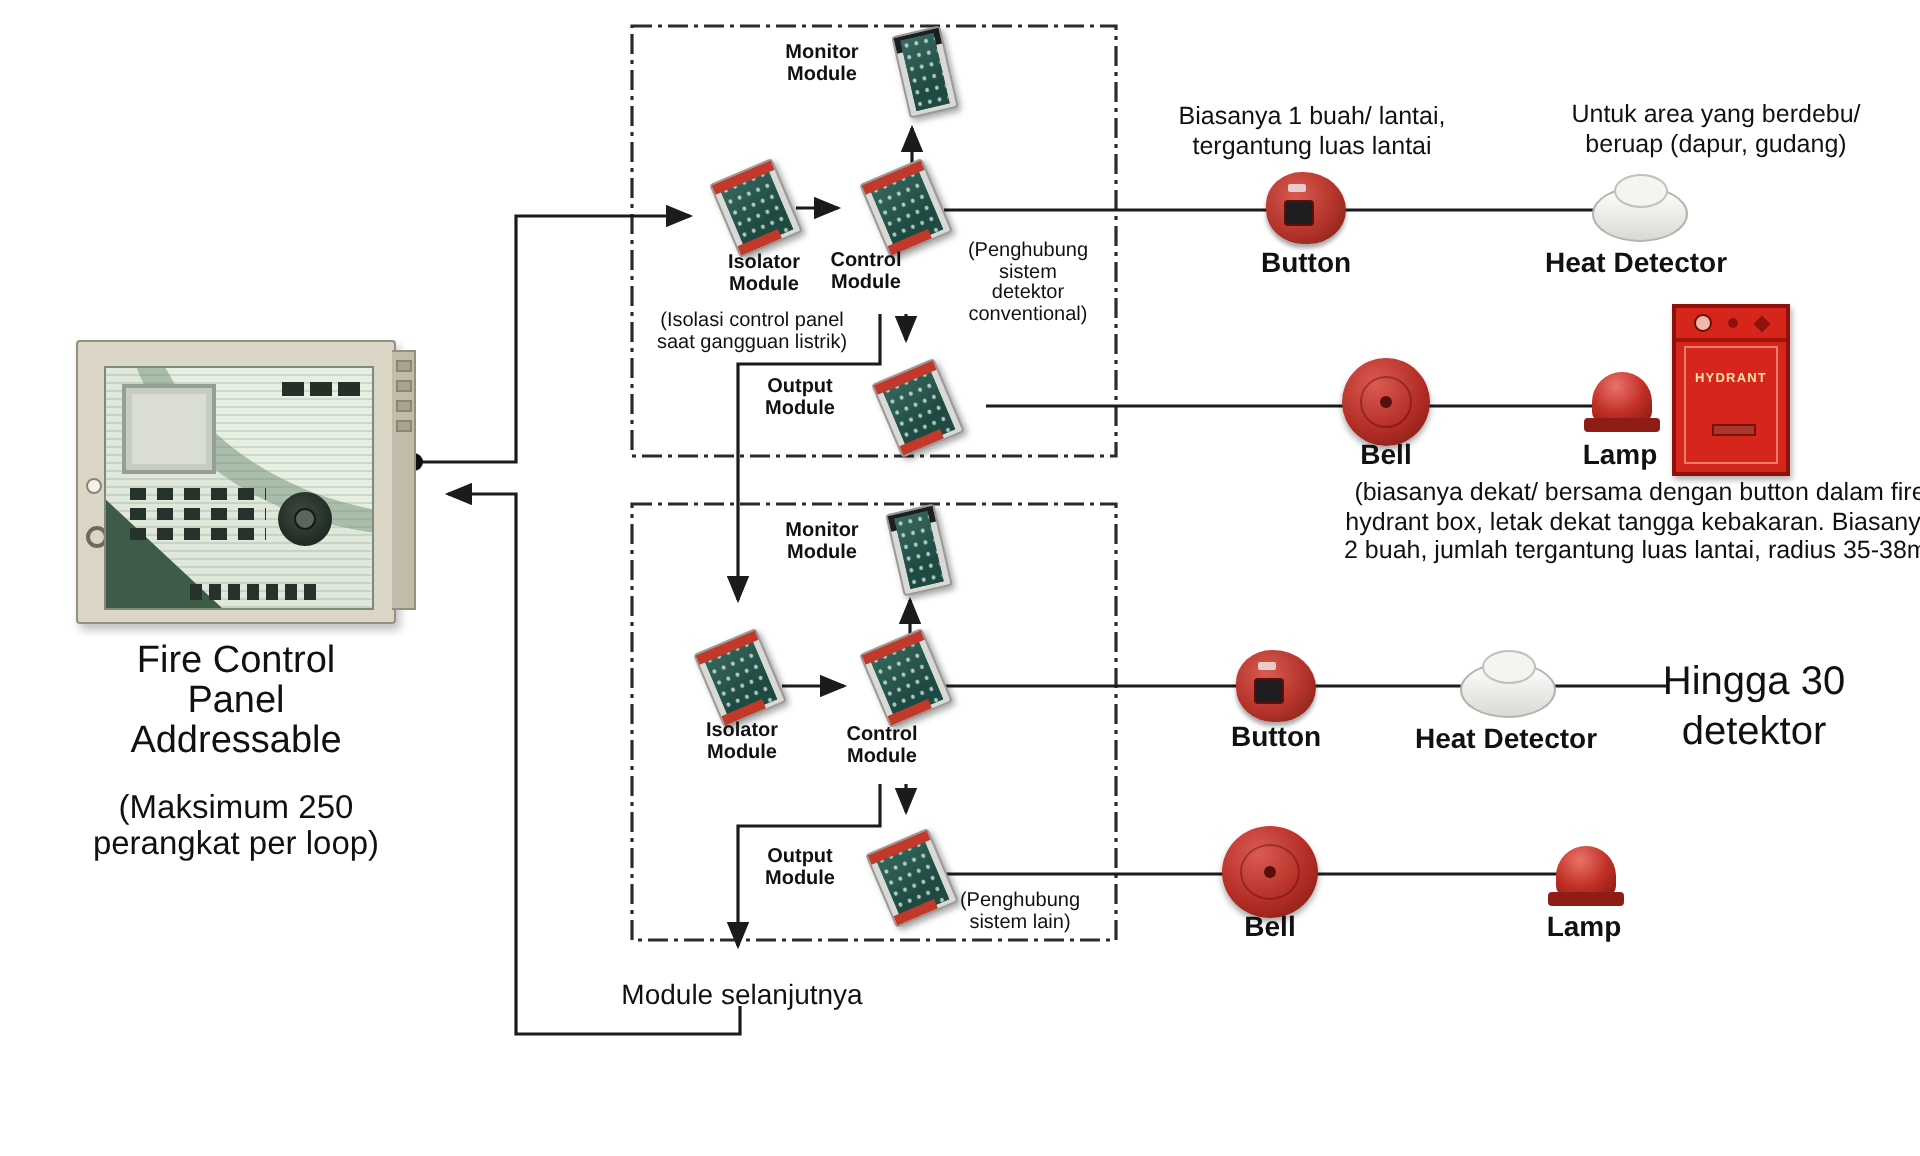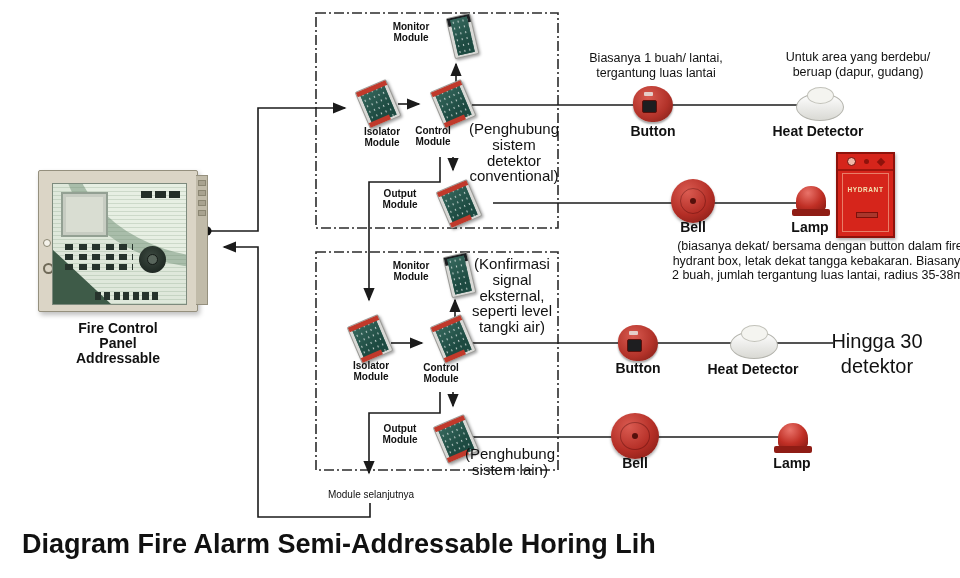--- a/index.html
+++ b/index.html
@@ -2,24 +2,24 @@
 <html><head>
 <meta charset="utf-8">
 <style>
   html,body{margin:0;padding:0;background:#fff;}
   .stage{position:relative;width:960px;height:578px;background:#ffffff;overflow:hidden;
          font-family:"Liberation Sans",sans-serif;color:#111;}
   .stage svg.wires{position:absolute;left:0;top:0;z-index:1;}
   .txt{position:absolute;z-index:3;white-space:pre-line;text-align:center;
        transform:translateX(-50%);width:max-content;line-height:1.12;}
   .lbl{font-weight:bold;font-size:10px;line-height:1.07;}
-  .note{font-size:15px;line-height:1.05;}
+  .note{font-size:10px;line-height:1.05;}
   .anno{font-size:12.5px;line-height:1.16;}
   .big{font-size:20px;line-height:1.25;}
-  .panel-name{font-weight:bold;font-size:14px;line-height:1.06;text-align:center;}
+  .panel-name{font-weight:normal;font-size:19px;line-height:1.06;text-align:center;}
   .panel-note{font-size:16.5px;line-height:1.12;}
   .main-title{position:absolute;left:22px;top:529px;z-index:3;font-weight:bold;font-size:27px;
               white-space:nowrap;}
   
   .chip{position:absolute;z-index:2;width:32px;height:38px;background:#d9d9d6;
         border:1px solid #9a9a96;border-radius:2px;box-shadow:1px 2px 3px rgba(0,0,0,.35);}
   .chip--tall{width:23px;height:40px;}
   .chip-board{position:absolute;left:3px;right:3px;top:2px;bottom:2px;
         background:linear-gradient(160deg,#37695e,#1d4a41 70%);
         background-color:#2a5d52;}
@@ -162,20 +162,22 @@
     <div class="fcp-side">
       <div class="fcp-slot"></div>
       <div class="fcp-slot"></div>
       <div class="fcp-slot"></div>
       <div class="fcp-slot"></div>
     </div>
   </div>
   <div class="txt panel-name" style="left:118px;top:321px">Fire Control
 Panel
 Addressable</div>
+  <div class="txt panel-note" style="left:118px;top:395px">(Maksimum 250
+perangkat per loop)</div>
 
   <div class="chip chip--tall" style="left:450px;top:15px;transform:rotate(-13deg)">
     <div class="chip-strip-t"></div>
       <div class="chip-board">
         <div class="chip-dots"></div>
       </div>
   </div>
   <div class="chip" style="left:361px;top:84px;transform:rotate(-23deg)">
     <div class="chip-board">
         <div class="chip-dots"></div>
@@ -194,20 +196,22 @@
     <div class="chip-board">
         <div class="chip-dots"></div>
       </div>
       <div class="chip-strip-t"></div>
       <div class="chip-strip-b"></div>
   </div>
   <div class="txt lbl" style="left:411px;top:22px">Monitor
 Module</div>
   <div class="txt lbl" style="left:382px;top:127px">Isolator
 Module</div>
+  <div class="txt note" style="left:376px;top:156px">(Isolasi control panel
+saat gangguan listrik)</div>
   <div class="txt lbl" style="left:433px;top:126px">Control
 Module</div>
   <div class="txt note" style="left:514px;top:121px">(Penghubung
 sistem
 detektor
 conventional)</div>
   <div class="txt lbl" style="left:400px;top:189px">Output
 Module</div>
 
   <div class="chip chip--tall" style="left:447px;top:254px;transform:rotate(-13deg)">
@@ -232,35 +236,30 @@
   </div>
   <div class="chip" style="left:439px;top:419px;transform:rotate(-23deg)">
     <div class="chip-board">
         <div class="chip-dots"></div>
       </div>
       <div class="chip-strip-t"></div>
       <div class="chip-strip-b"></div>
   </div>
   <div class="txt lbl" style="left:411px;top:261px">Monitor
 Module</div>
-  <div class="txt note" style="left:512px;top:256px">(Konfirmasi
-signal
-eksternal,
-seperti level
-tangki air)</div>
   <div class="txt lbl" style="left:371px;top:361px">Isolator
 Module</div>
   <div class="txt lbl" style="left:441px;top:363px">Control
 Module</div>
   <div class="txt lbl" style="left:400px;top:424px">Output
 Module</div>
   <div class="txt note" style="left:510px;top:446px">(Penghubung
 sistem lain)</div>
 
-  <div class="txt anno" style="left:371px;top:489px;font-size:10px">Module selanjutnya</div>
+  <div class="txt anno" style="left:371px;top:489px;font-size:14px">Module selanjutnya</div>
 
   <div class="txt anno" style="left:656px;top:51px">Biasanya 1 buah/ lantai,
 tergantung luas lantai</div>
   <div class="txt anno" style="left:858px;top:50px">Untuk area yang berdebu/
 beruap (dapur, gudang)</div>
   <div class="dev dev-button" style="left:633px;top:86px">
     <div class="dev-button-tab"></div>
       <div class="dev-button-glass"></div>
   </div>
   <div class="dev dev-heat" style="left:796px;top:93px">
@@ -309,15 +308,14 @@
     <div class="dev-bell-ring"></div>
       <div class="dev-bell-dot"></div>
   </div>
   <div class="dev" style="left:774px;top:423px">
     <div class="dev-lamp-dome"></div>
       <div class="dev-lamp-base"></div>
   </div>
   <div class="txt lbl" style="left:635px;top:456px;font-size:14px">Bell</div>
   <div class="txt lbl" style="left:792px;top:456px;font-size:14px">Lamp</div>
 
-  <div class="main-title">Diagram Fire Alarm Semi-Addressable Horing Lih</div>
 
 </div>
 
 </body></html>

